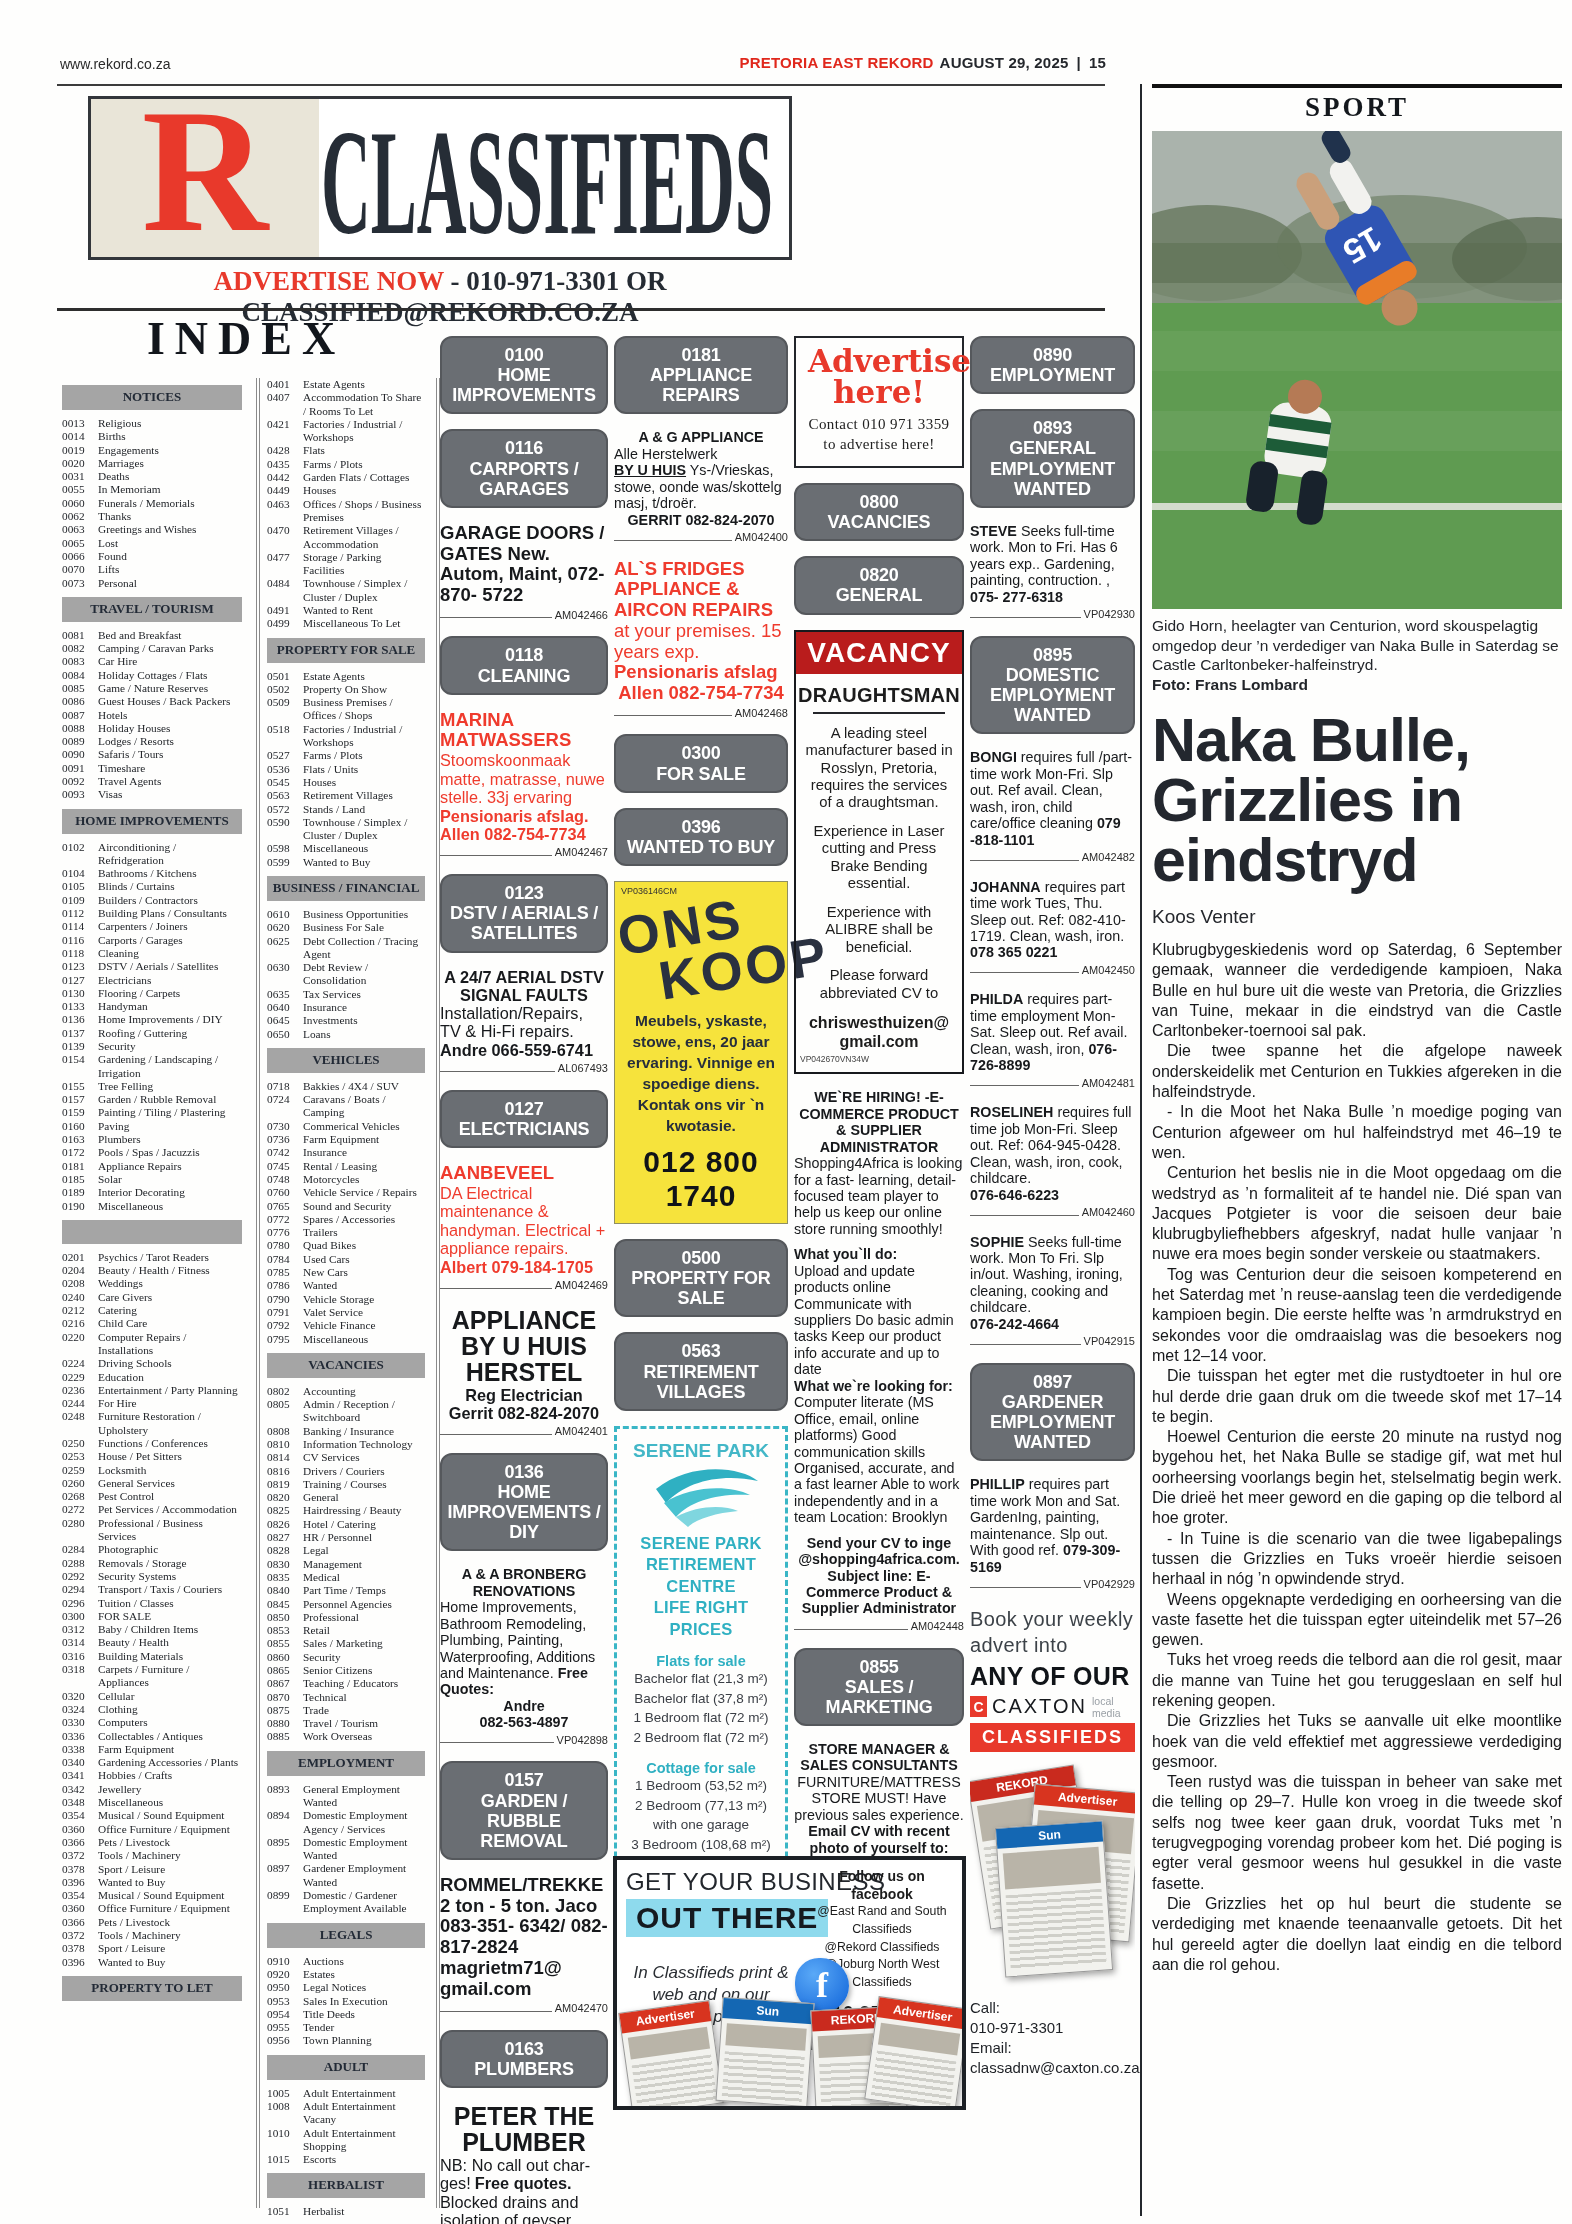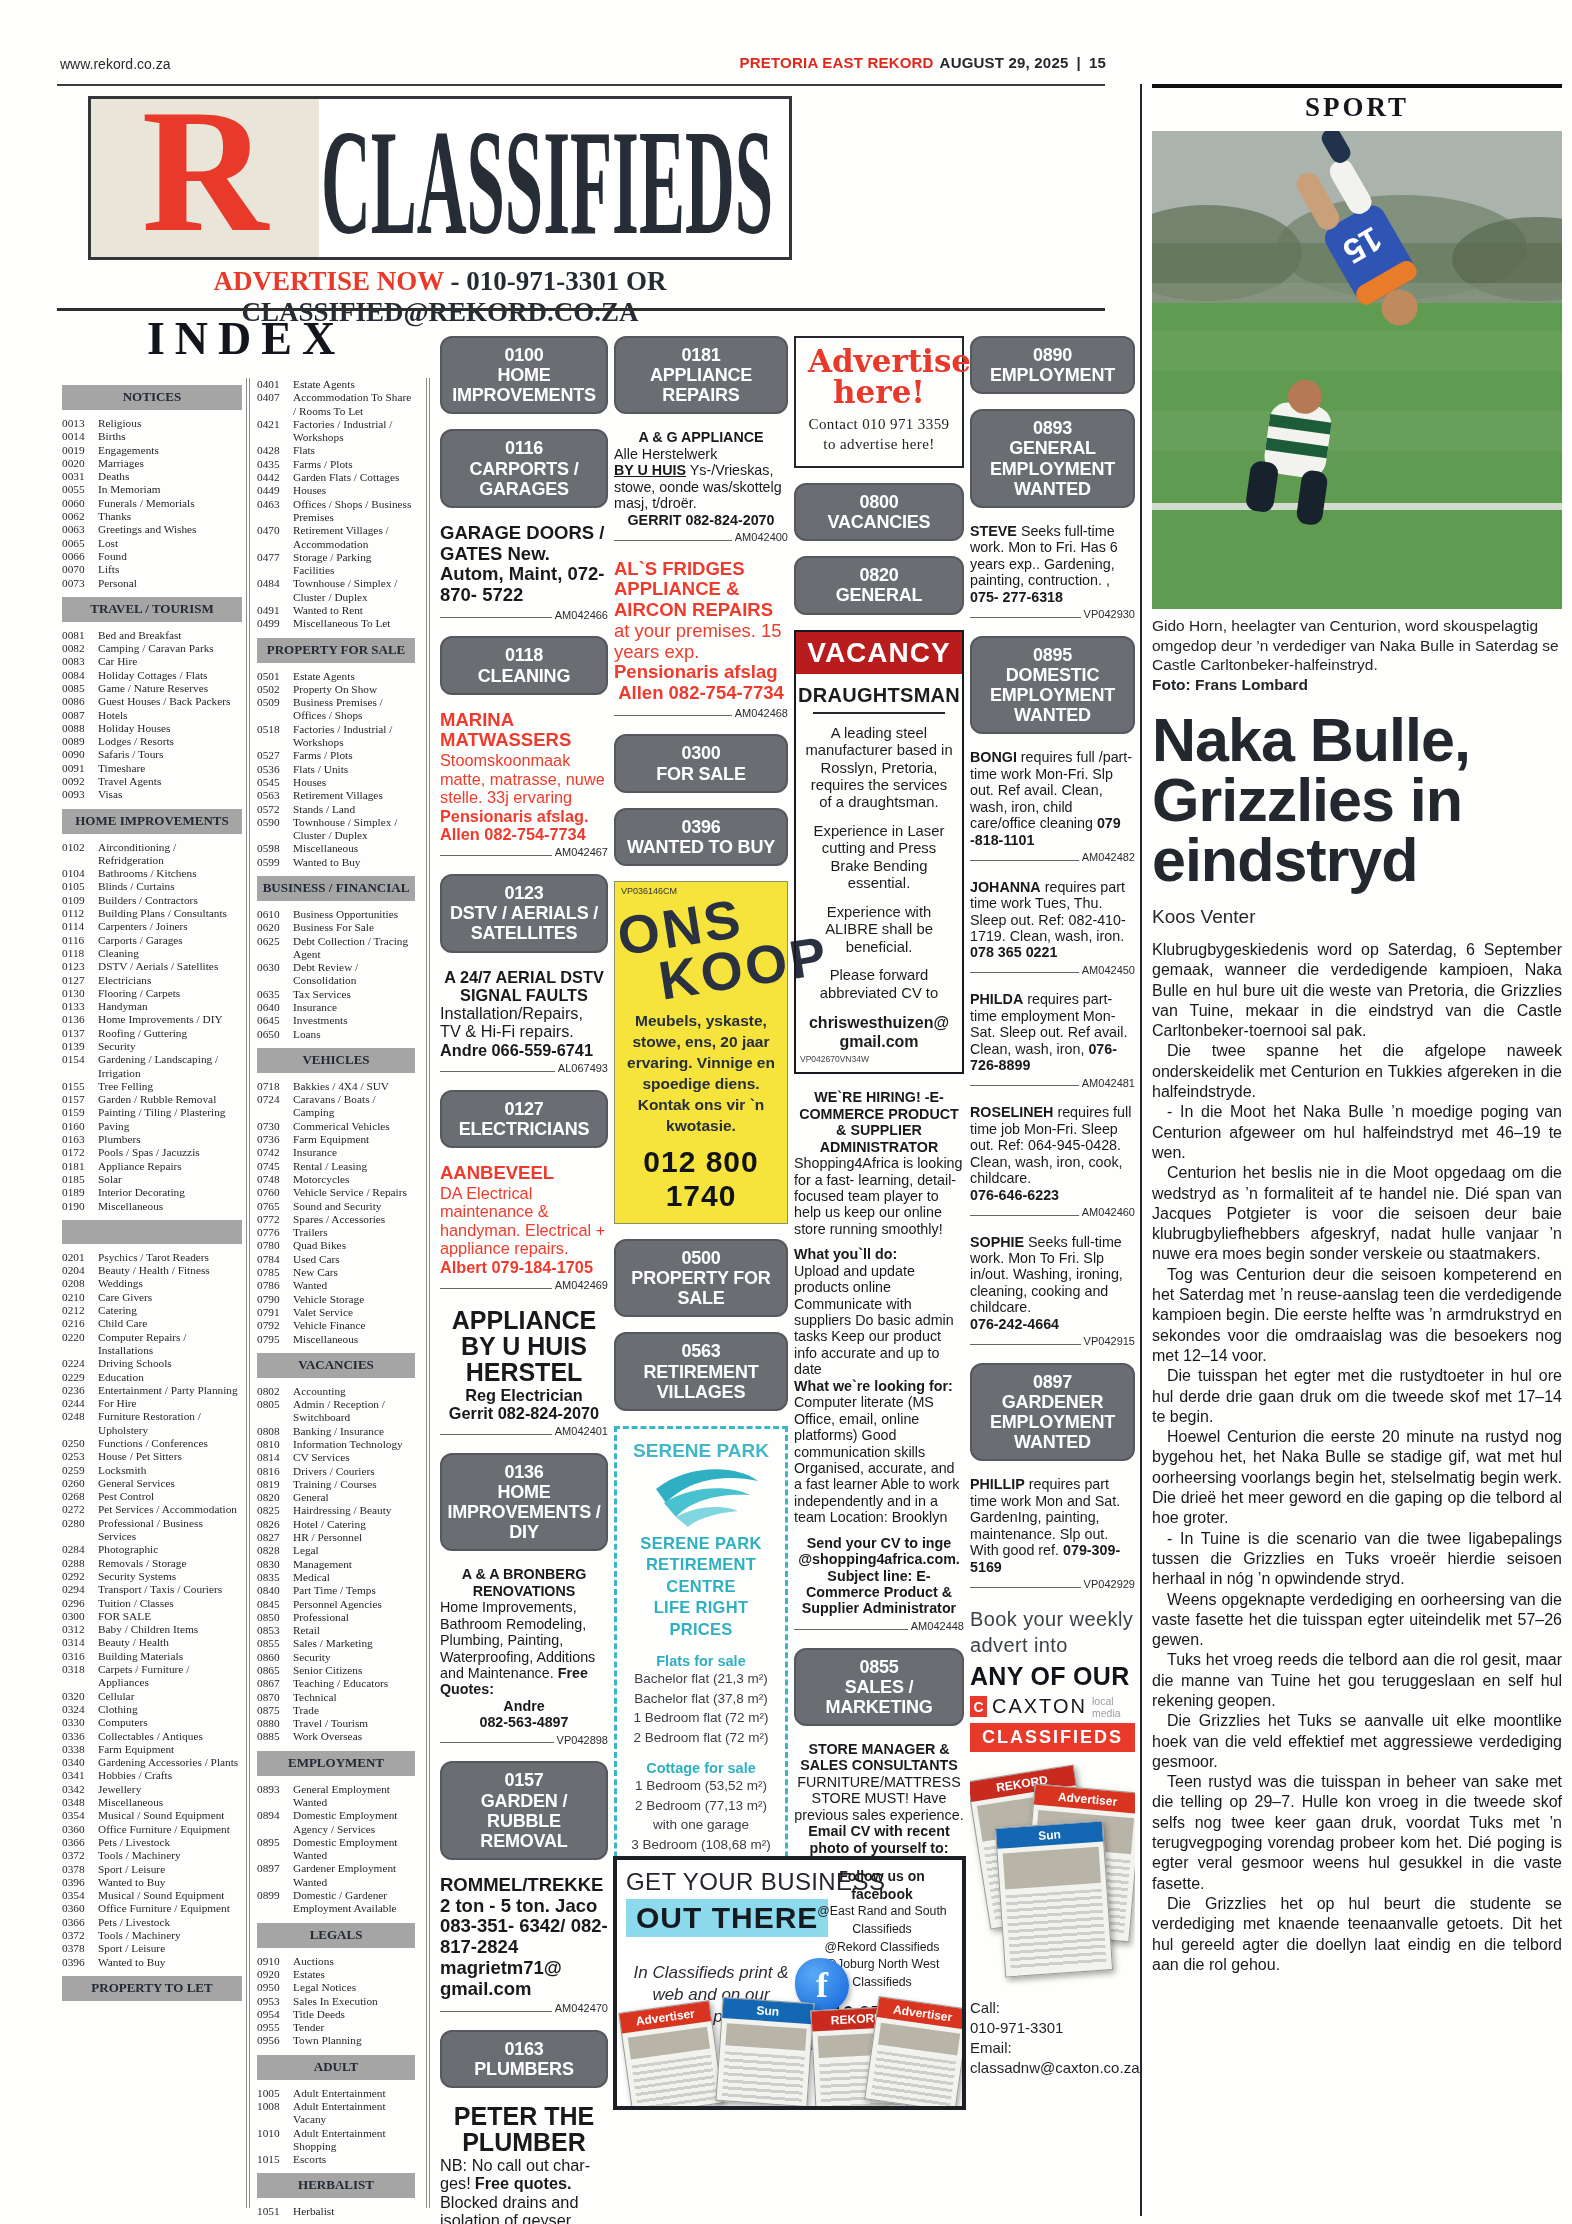--- a/index.html
+++ b/index.html
@@ -16,21 +16,21 @@
 .mastbox{position:absolute;left:88px;top:96px;width:704px;height:164px;border:3px solid #33363b;display:flex;background:#fff}
 .mast-r-patch{width:228px;height:100%;background:#e9e5d8;display:flex;align-items:center;justify-content:center}
 .mast-r{font-family:"Liberation Serif",serif;font-weight:bold;font-size:175px;line-height:140px;color:#e8392b;padding-bottom:14px}
 .mast-title-svg{margin-top:6px}
 .adv-line{position:absolute;left:88px;top:266px;width:704px;text-align:center;font-family:"Liberation Serif",serif;font-weight:bold;font-size:27px;color:#252b33}
 .adv-line .adv-now{color:#e8392b}
 
 .index-title{position:absolute;left:62px;top:312px;width:368px;text-align:center;font-family:"Liberation Serif",serif;font-weight:bold;font-size:46px;letter-spacing:10px;color:#12161c}
 .idx-col{position:absolute;top:378px;font-family:"Liberation Serif",serif}
 .idx-left{left:62px;width:180px}
-.idx-right{left:246px;width:184px;border-left:4px double #8a8a8a;padding-left:7px;border-right:4px double #8a8a8a;padding-right:11px;height:1830px}
+.idx-right{left:256px;width:184px;border-left:4px double #8a8a8a;padding-left:7px;border-right:4px double #8a8a8a;padding-right:11px;height:1830px}
 .idx-bar{background:#a5a5a5;color:#222a36;font-weight:bold;font-size:13px;text-align:center;padding:5px 2px;margin:7px 0;line-height:1.15;min-height:24px}
 .idx-row{display:grid;grid-template-columns:36px 1fr;font-size:11.3px;line-height:13.3px;color:#23262b}
 
 .adcol{position:absolute;top:336px}
 .col-a{left:440px;width:168px}
 .col-b{left:614px;width:174px}
 .col-c{left:794px;width:170px}
 .col-d{left:970px;width:165px}
 .badge{background:#6a6e73;border:2px solid #55585c;border-radius:12px;color:#fff;text-align:center;padding:7px 5px;margin:0 0 15px;font-weight:bold;font-size:18px;line-height:1.12;letter-spacing:-.2px}
 .badge-code{display:block}
@@ -378,21 +378,21 @@
       </div>
       <div class="idx-row">
         <span class="idx-code">0204</span>
         <span class="idx-label">Beauty / Health / Fitness</span>
       </div>
       <div class="idx-row">
         <span class="idx-code">0208</span>
         <span class="idx-label">Weddings</span>
       </div>
       <div class="idx-row">
-        <span class="idx-code">0210</span>
+        <span class="idx-code">0240</span>
         <span class="idx-label">Care Givers</span>
       </div>
       <div class="idx-row">
         <span class="idx-code">0212</span>
         <span class="idx-label">Catering</span>
       </div>
       <div class="idx-row">
         <span class="idx-code">0216</span>
         <span class="idx-label">Child Care</span>
       </div>

